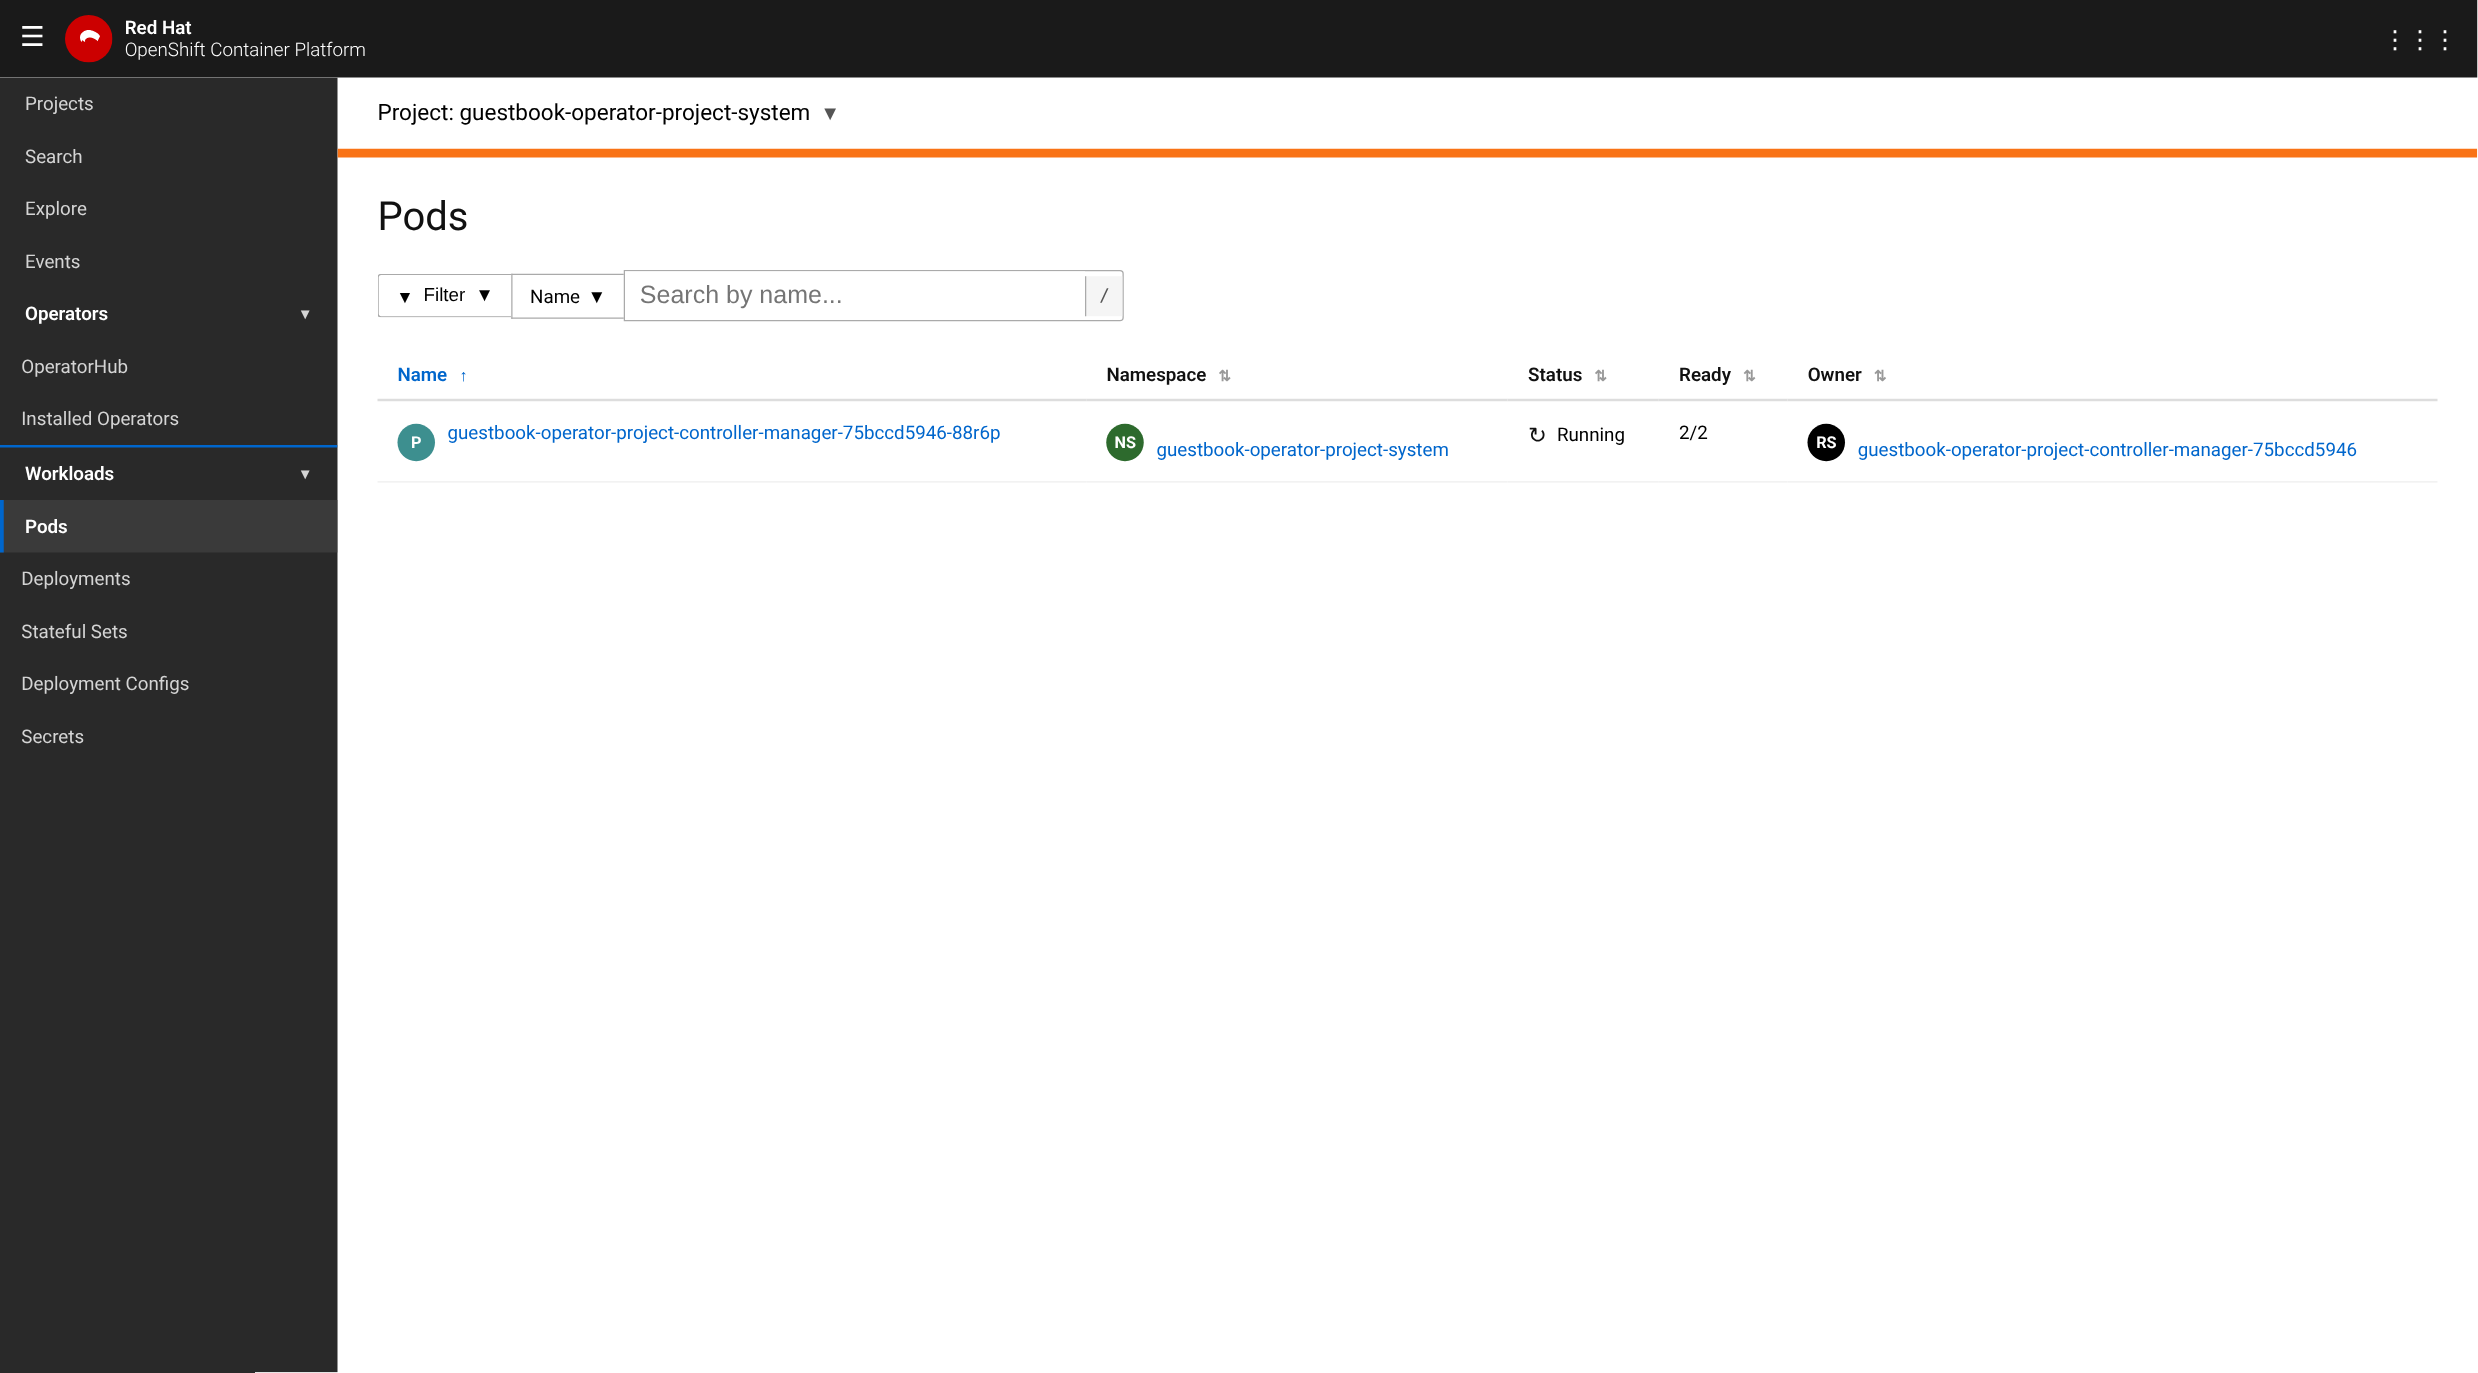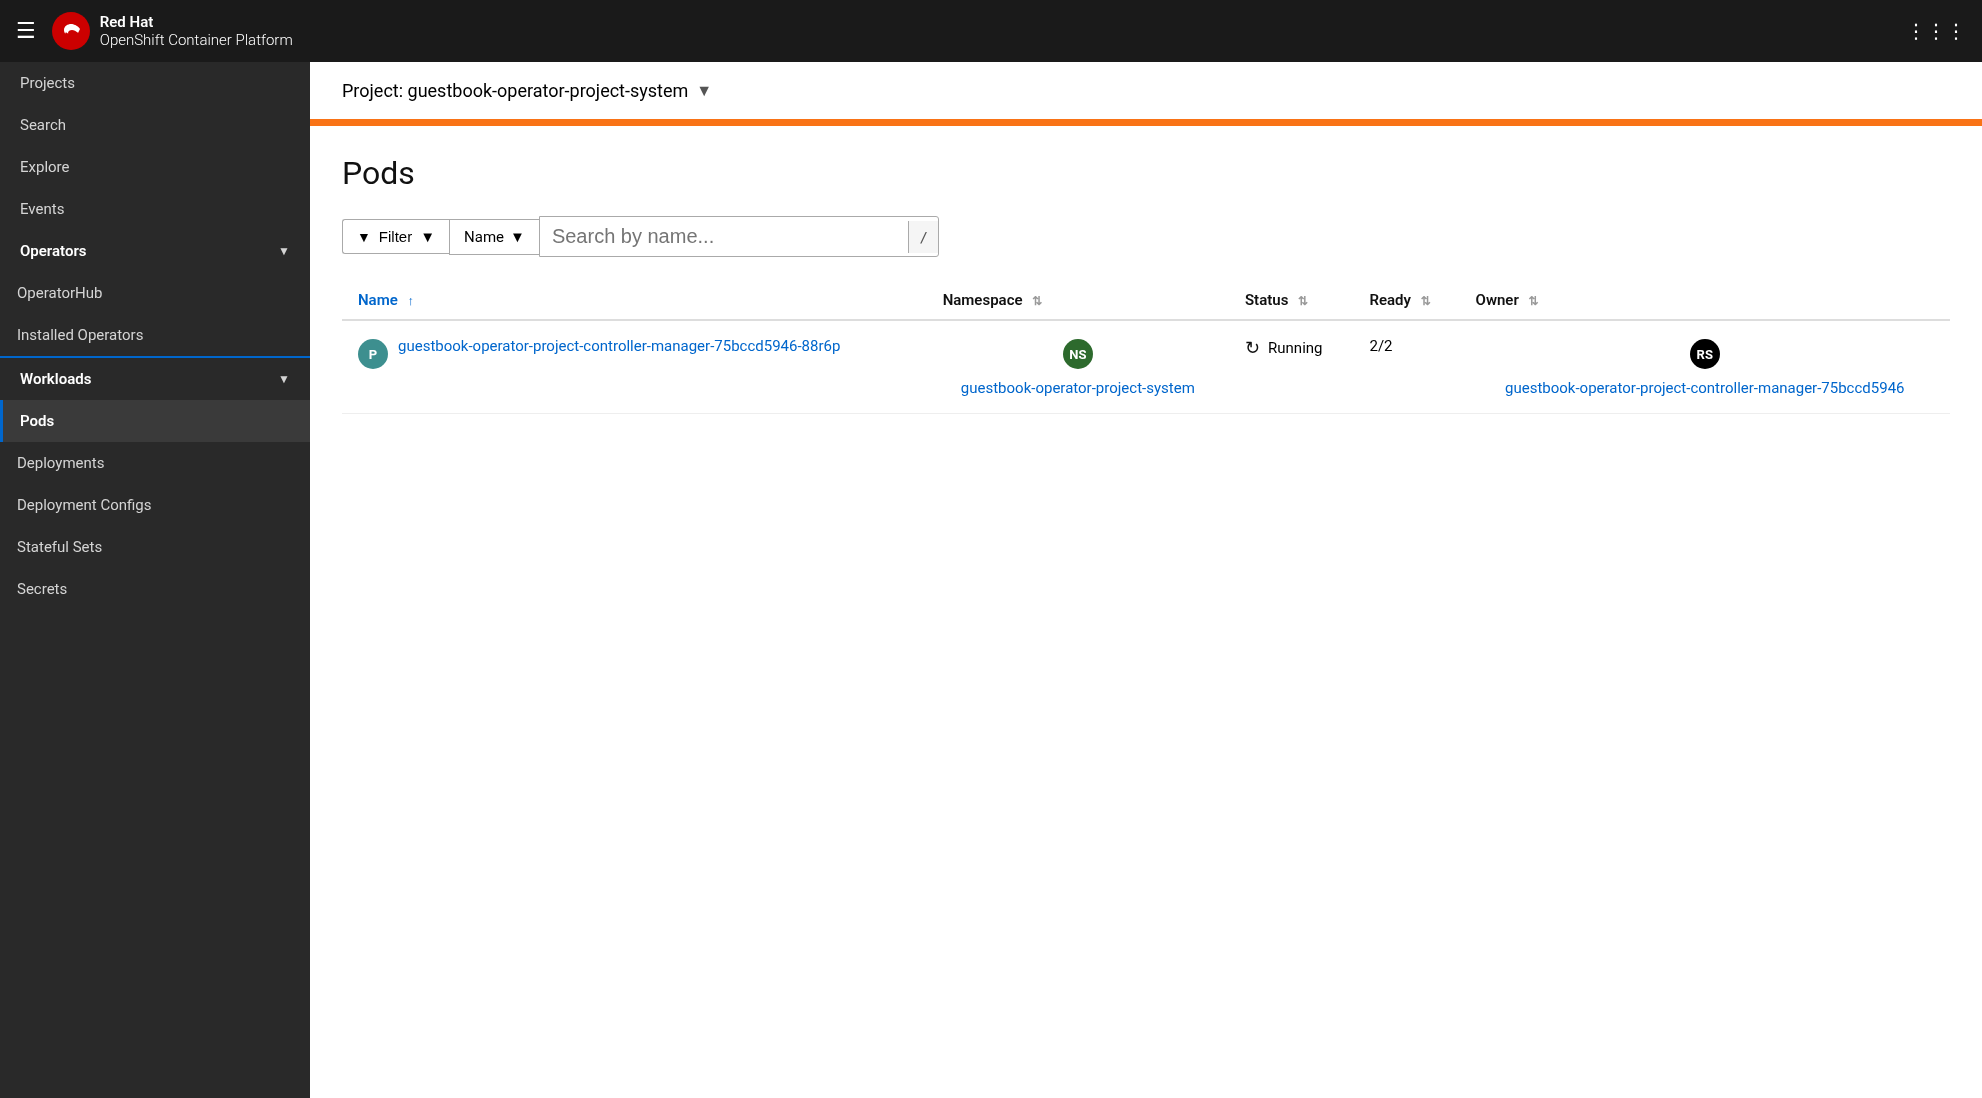--- a/index.html
+++ b/index.html
@@ -54,21 +54,21 @@
 
     
     .main-layout {
       display: flex;
       flex: 1;
       overflow: hidden;
     }
 
     
     .sidebar {
-      width: 310px;
+      width: 270px;
       background: #292929;
       flex-shrink: 0;
       overflow-y: auto;
       display: flex;
       flex-direction: column;
     }
     .sidebar-item {
       color: #d4d4d4;
       font-size: 15px;
       padding: 12px 20px;
@@ -254,23 +254,22 @@
       align-items: center;
       gap: 8px;
       font-size: 15px;
     }
     .sync-icon {
       font-size: 18px;
       color: #111;
     }
     .namespace-cell {
       display: flex;
-      align-items: center;
+      align-items: flex-end;
       gap: 10px;
-      flex-direction: column;
     }
   </style>
 </head>
 <body>
 
 <nav class="top-nav">
   <span class="hamburger">☰</span>
   <div class="brand">
 
     <svg class="brand-logo" viewBox="0 0 38 38" fill="none" xmlns="http://www.w3.org/2000/svg">
@@ -315,24 +314,24 @@
       <span>Workloads</span>
       <span class="chevron">▼</span>
     </div>
     <div class="sidebar-item active-item">
       <span>Pods</span>
     </div>
     <div class="sidebar-item sidebar-sub">
       <span>Deployments</span>
     </div>
     <div class="sidebar-item sidebar-sub">
+      <span>Stateful Sets</span>
+    </div>
+    <div class="sidebar-item sidebar-sub">
       <span>Deployment Configs</span>
-    </div>
-    <div class="sidebar-item sidebar-sub">
-      <span>Stateful Sets</span>
     </div>
     <div class="sidebar-item sidebar-sub">
       <span>Secrets</span>
     </div>
   </aside>
 
   <main class="content">
 
     <div class="project-header">
       <div class="project-selector">

